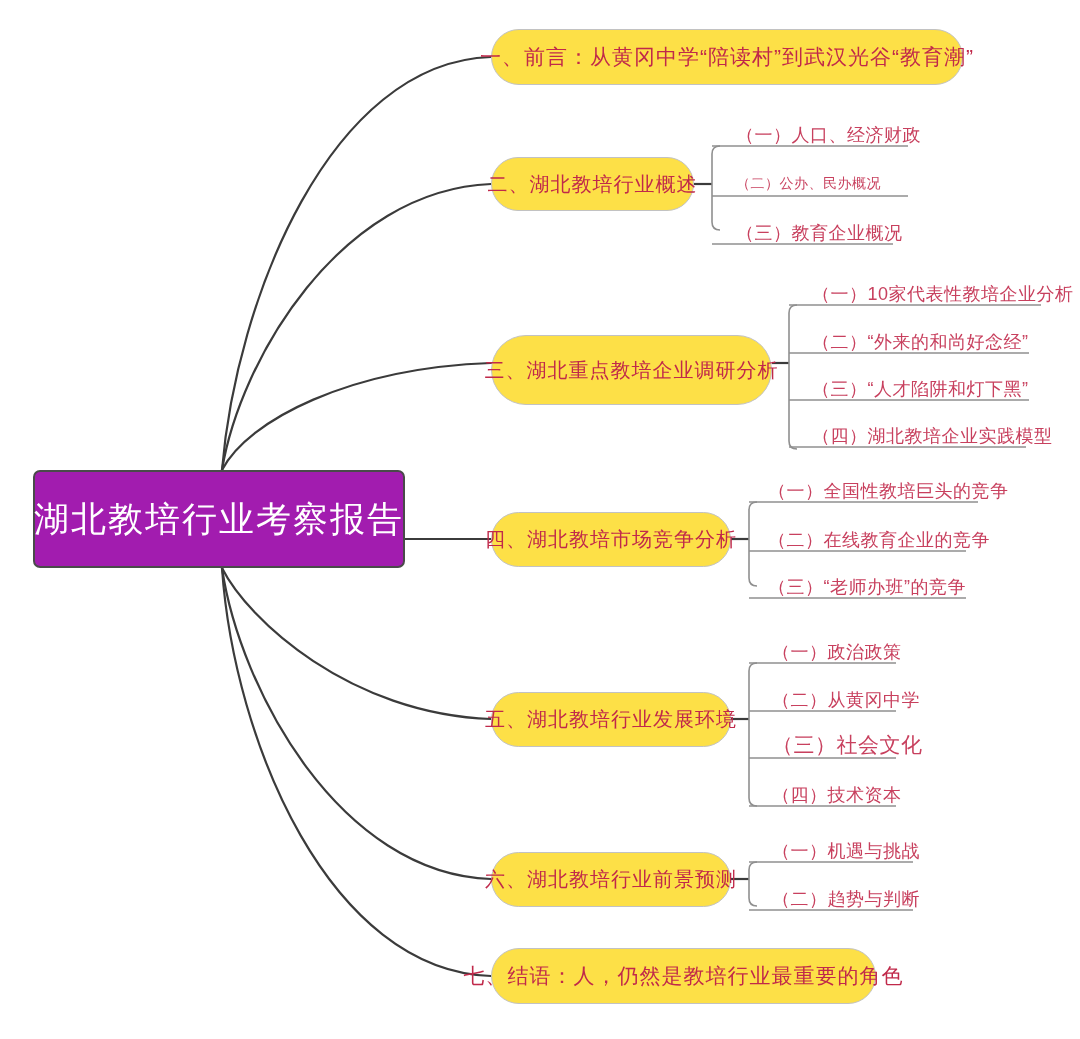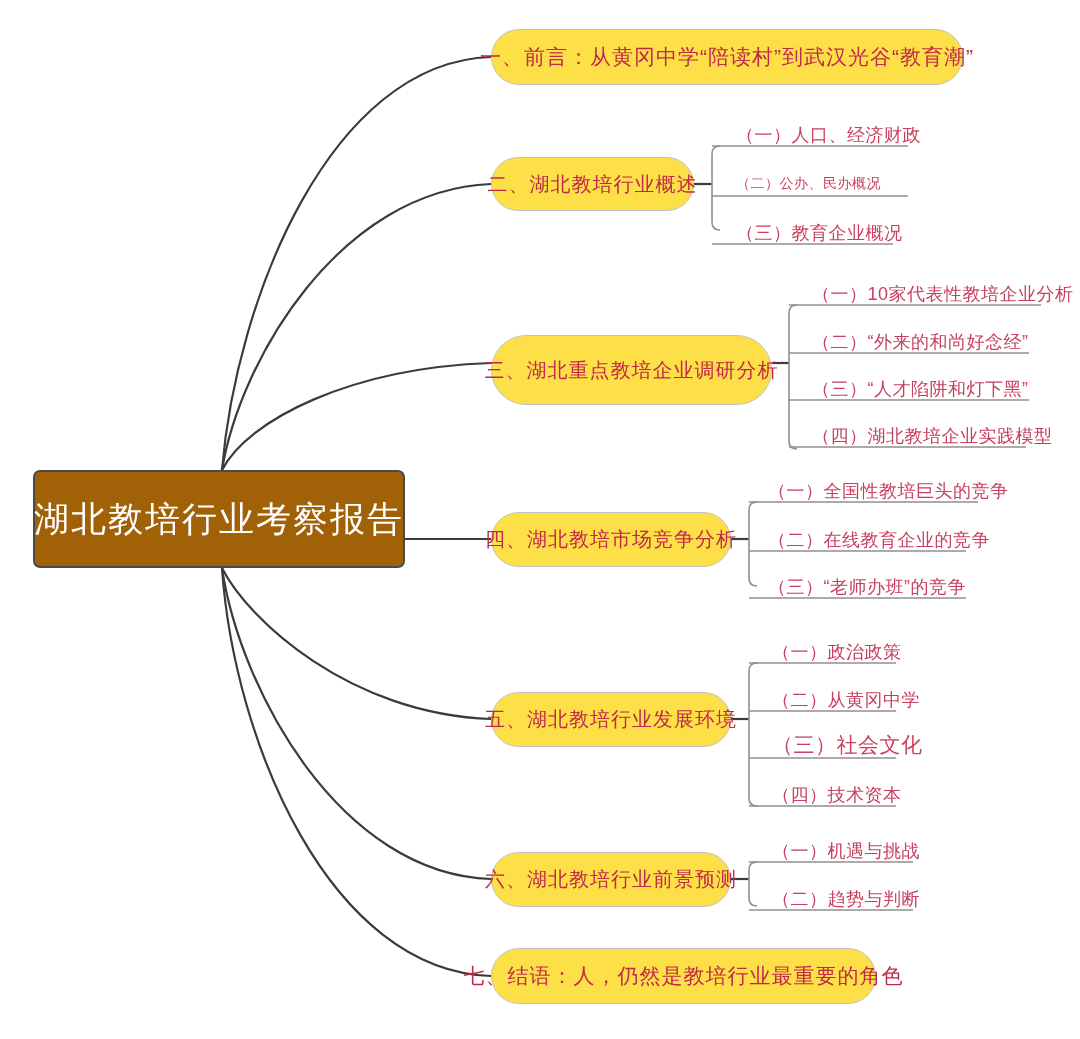--- a/index.html
+++ b/index.html
@@ -16,21 +16,21 @@
   .edges{position:absolute;left:0;top:0;width:1080px;height:1039px;pointer-events:none;}
   .edge{fill:none;stroke:#3b3b3b;stroke-width:2.2;stroke-linecap:round;}
   .bracket{fill:none;stroke:#8f8f8f;stroke-width:1.6;}
   .underline{stroke:#8f8f8f;stroke-width:1.6;}
   .stub{stroke:#3b3b3b;stroke-width:2.2;}
 
   
   .root{
     position:absolute;
     box-sizing:border-box;
-    background:#a16207;
+    background:#a21caf;
     border:2px solid #4a4a4a;
     border-radius:7px;
     display:flex;align-items:center;justify-content:center;
     color:#ffffff;
     letter-spacing:2px;
     white-space:nowrap;
   }
 
   
   .branch{

